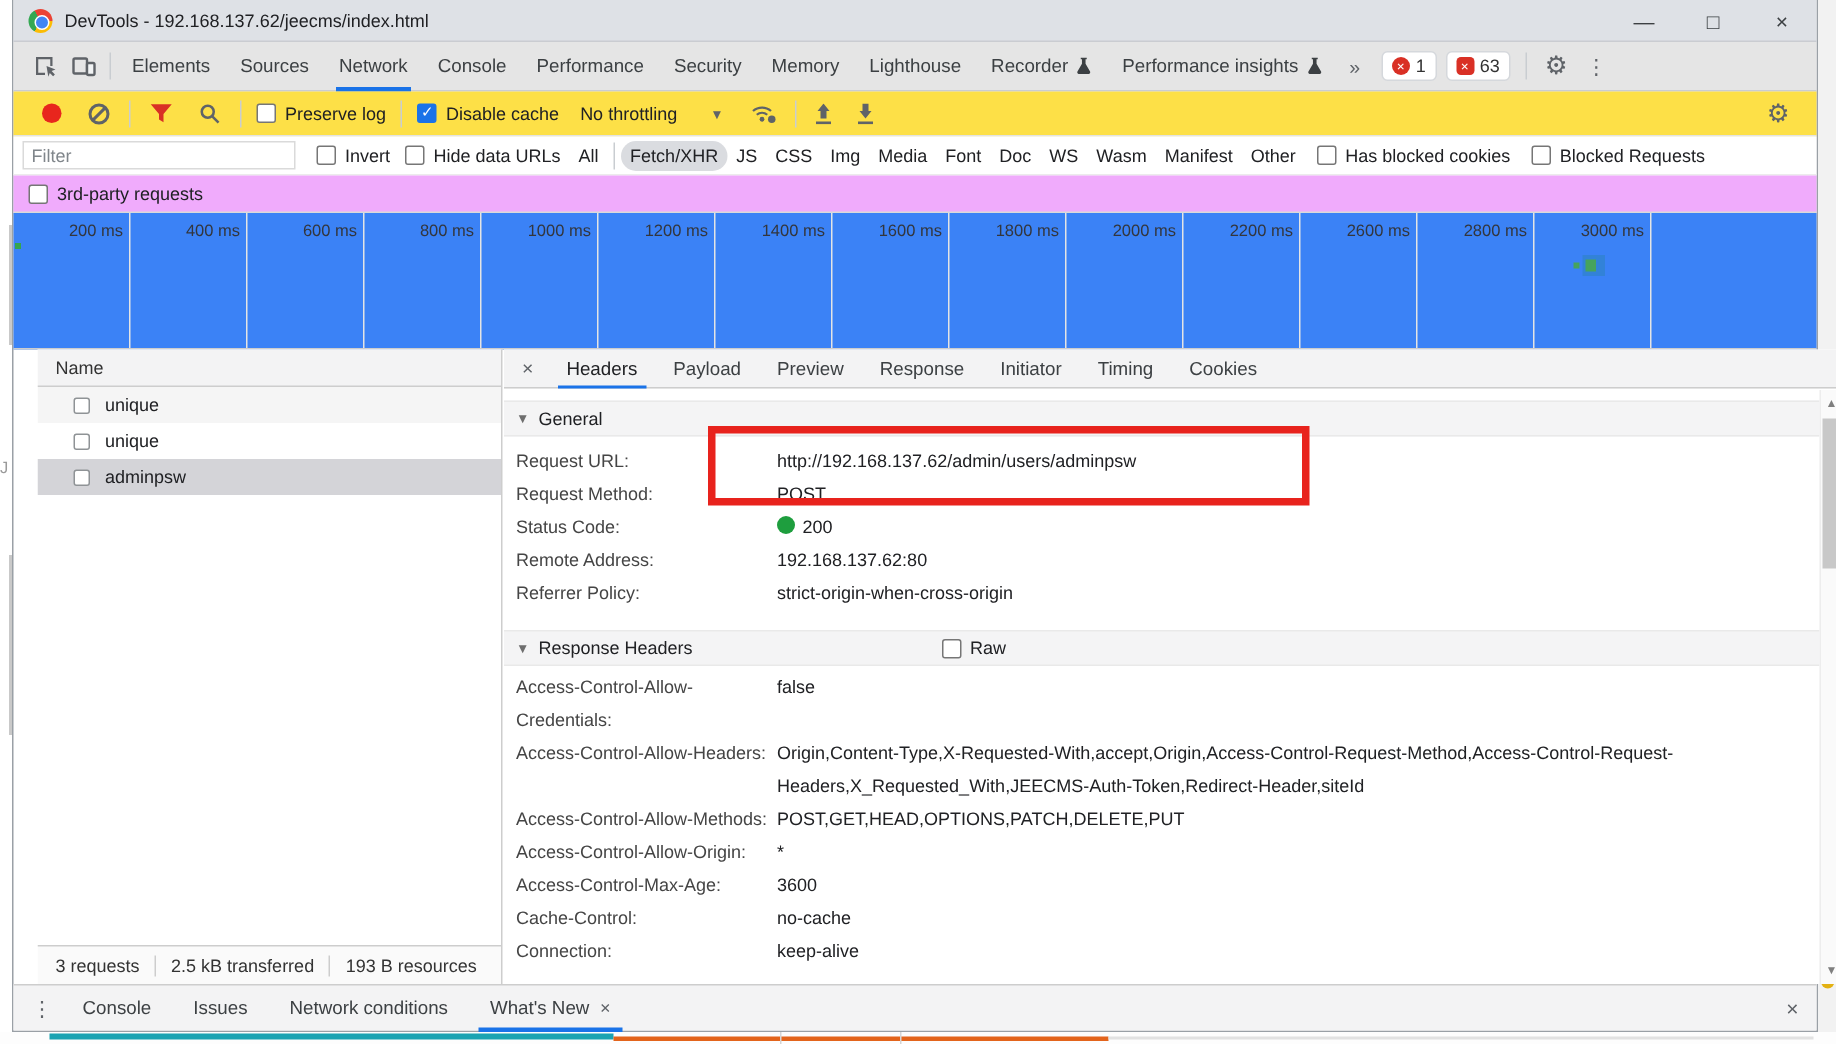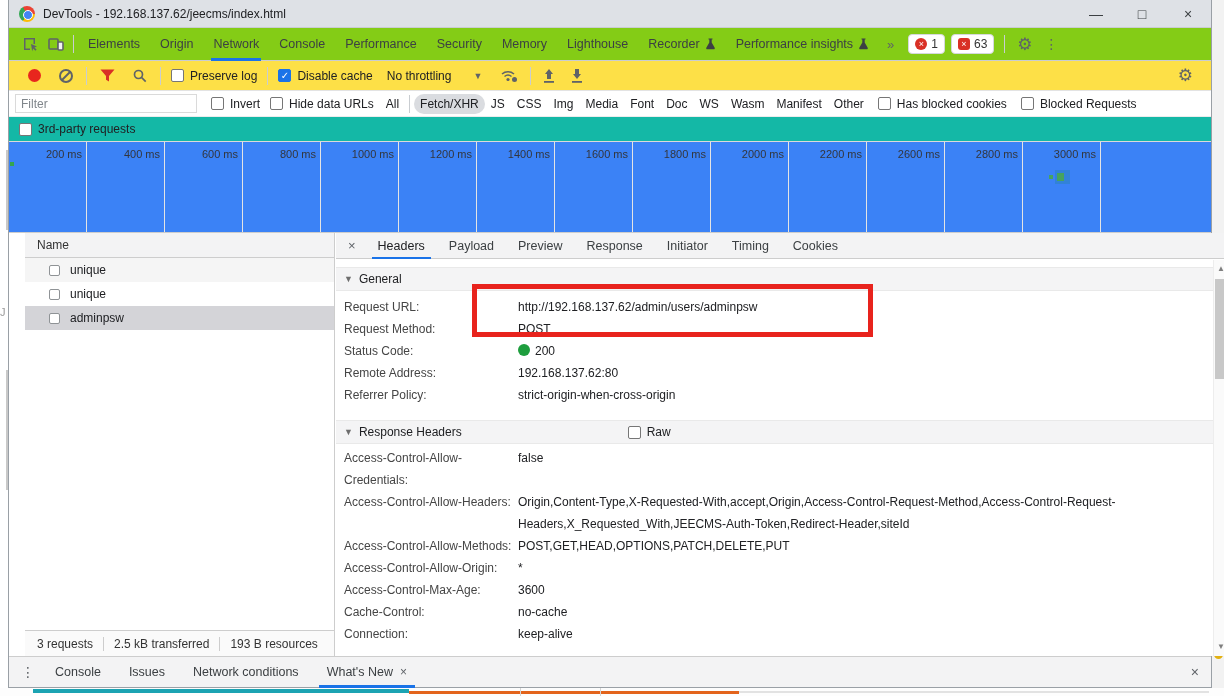--- a/index.html
+++ b/index.html
@@ -24,21 +24,21 @@
 
   
   .titlebar { position:absolute; left:0; top:0; width:100%; height:28px; background:#dee1e6; display:flex; align-items:center; border-bottom:1px solid #caccd1; }
   .chrome-logo { width:16px; height:16px; border-radius:50%; margin:0 8px 0 10px; background:conic-gradient(from -30deg,#ea4335 0 120deg,#fbbc05 120deg 240deg,#34a853 240deg 360deg); position:relative; flex:none; }
   .chrome-logo::after { content:""; position:absolute; left:4px; top:4px; width:8px; height:8px; border-radius:50%; background:#4285f4; border:1.5px solid #fff; }
   .title-text { font-size:12px; color:#202124; }
   .win-btns { margin-left:auto; display:flex; align-items:center; }
   .win-btn { width:46px; height:28px; display:flex; align-items:center; justify-content:center; font-size:14px; color:#3c4043; }
 
   
-  .maintabs { position:absolute; left:0; top:28px; width:100%; height:33px; background:#84cc16; border-bottom:1px solid #caccd1; display:flex; align-items:center; }
+  .maintabs { position:absolute; left:0; top:28px; width:100%; height:33px; background:#e5e5e5; border-bottom:1px solid #caccd1; display:flex; align-items:center; }
   .tool-ic { width:26px; height:24px; display:flex; align-items:center; justify-content:center; color:#5f6368; flex:none; }
   .vdiv { width:1px; height:18px; background:#c9cdd1; margin:0 4px; flex:none; }
   .mtab { position:relative; height:33px; display:flex; align-items:center; gap:5px; padding:0 10px; color:#3c4043; font-size:12.5px; white-space:nowrap; }
   .mtab.active::after { content:""; position:absolute; left:8px; right:8px; bottom:0; height:3px; background:#1a73e8; }
   .chev { color:#5f6368; font-size:13px; padding:0 8px; }
   .badge { display:flex; align-items:center; gap:4px; border:1px solid #d5d8dc; background:#fff; border-radius:4px; height:20px; padding:0 6px; margin-left:6px; }
   .err-ic { width:12px; height:12px; border-radius:50%; background:#d93025; color:#fff; font-size:9px; line-height:12px; text-align:center; }
   .iss-ic { width:12px; height:12px; border-radius:3px; background:#d93025; color:#fff; font-size:9px; line-height:12px; text-align:center; }
   .gear { font-size:17px; color:#5f6368; padding:0 8px; }
   .kebab { font-size:14px; color:#5f6368; padding:0 10px 0 4px; letter-spacing:0; }
@@ -61,21 +61,21 @@
 
   
   .filterbar { position:absolute; left:0; top:91px; width:100%; height:26px; background:#fff; border-bottom:1px solid #ececec; display:flex; align-items:center; padding-left:6px; }
   .filter-input { width:182px; height:19px; border:1px solid #dadada; background:#fff; font-family:inherit; font-size:12px; padding:0 5px; color:#202124; margin-right:14px; }
   .filter-input::placeholder { color:#80868b; }
   .ftype { padding:3px 6px; border-radius:10px; color:#202124; white-space:nowrap; }
   .ftype.active { background:#dadce0; }
   .fcb-group { display:flex; align-items:center; margin-left:8px; }
 
   
-  .thirdparty { position:absolute; left:0; top:117px; width:100%; height:25px; background:#14b8a6; border-bottom:1px solid #dadada; display:flex; align-items:center; padding-left:10px; }
+  .thirdparty { position:absolute; left:0; top:117px; width:100%; height:25px; background:#f0abfc; border-bottom:1px solid #dadada; display:flex; align-items:center; padding-left:10px; }
 
   
   .timeline { position:absolute; left:0; top:142px; width:100%; height:91px; background:#3b82f6; border-bottom:1px solid #cdcdcd; display:flex; overflow:hidden; }
   .tl-cell { width:78px; flex:none; border-right:1px solid #e4e4e4; font-size:11px; color:#33363d; text-align:right; padding:6px 4px 0 0; }
   .tl-marker-green { position:absolute; left:1px; top:20px; width:4px; height:4px; background:#35a54e; }
   .tl-req { position:absolute; left:1046px; top:28px; width:15px; height:14px; background:#3282d8; }
   .tl-req::before { content:""; position:absolute; left:2px; top:3px; width:7px; height:8px; background:#46a35e; }
   .tl-req::after { content:""; position:absolute; left:-6px; top:5px; width:4px; height:4px; background:#46a35e; }
 
   
@@ -166,21 +166,21 @@
         <svg width="16" height="16" viewBox="0 0 16 16">
             <rect x="1" y="3" width="9" height="10" rx="1" fill="none" stroke="#5f6368" stroke-width="1.6"></rect>
             <rect x="10" y="6" width="5" height="8" rx="1" fill="#f1f3f4" stroke="#5f6368" stroke-width="1.6"></rect>
           </svg>
       </div>
       <div class="vdiv"></div>
       <div class="mtab">
           <span>Elements</span>
         </div>
       <div class="mtab">
-          <span>Origin</span>
+          <span>Sources</span>
         </div>
       <div class="mtab active">
           <span>Network</span>
         </div>
       <div class="mtab">
           <span>Console</span>
         </div>
       <div class="mtab">
           <span>Performance</span>
         </div>

